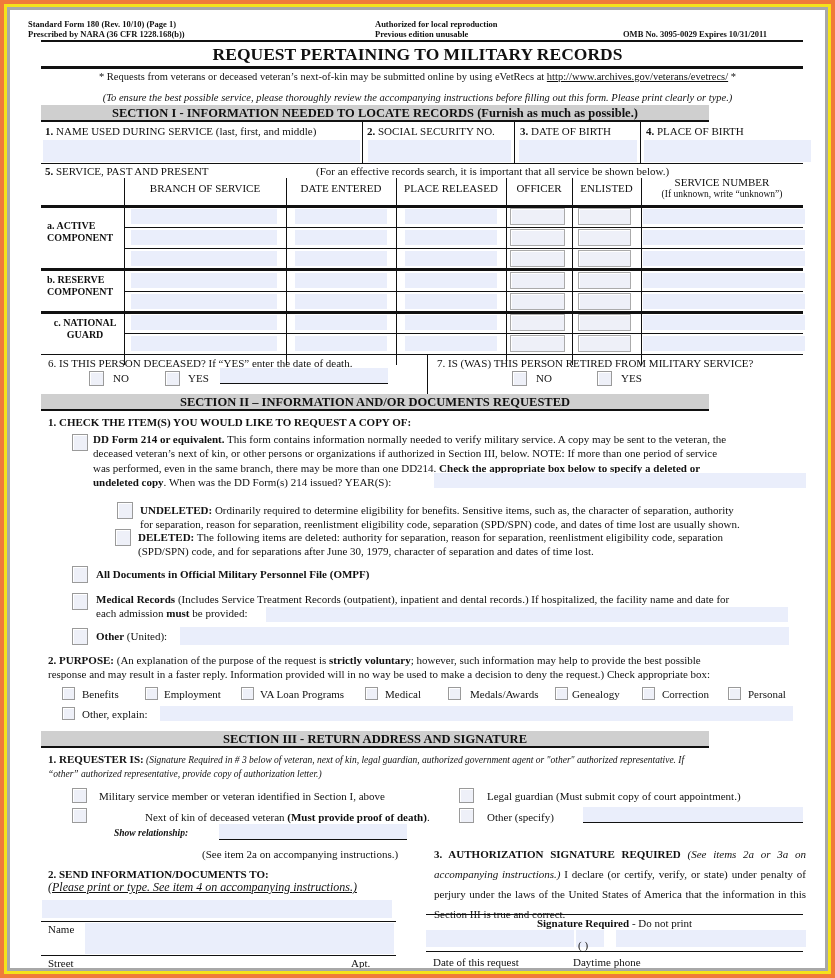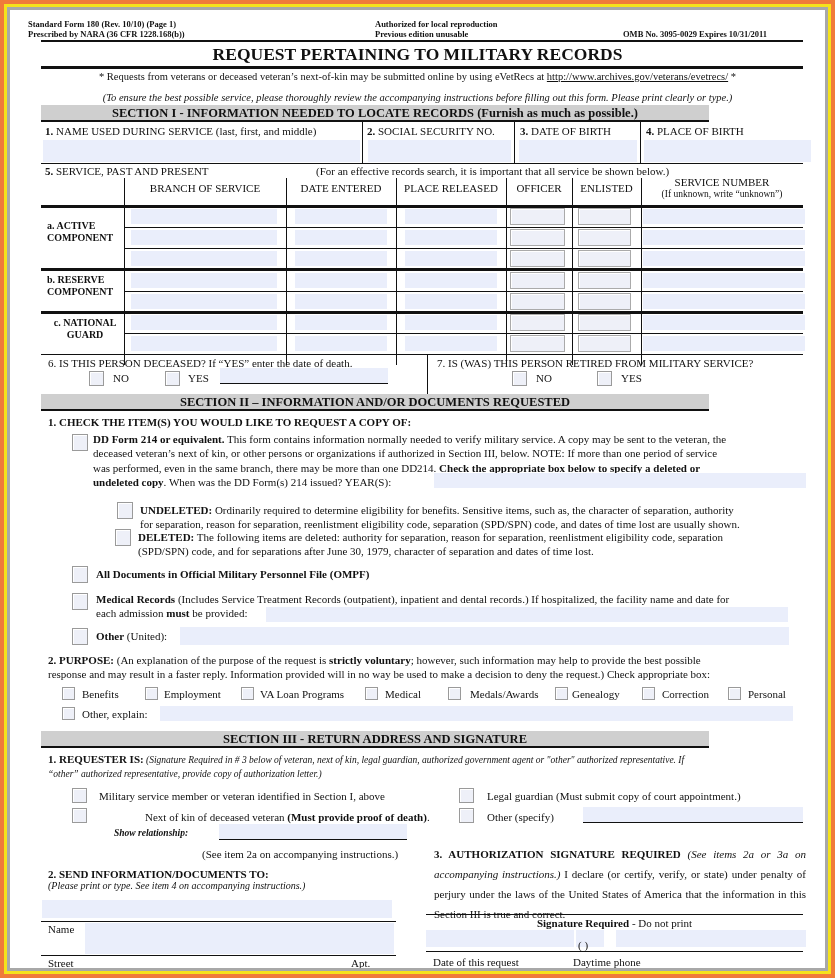--- a/index.html
+++ b/index.html
@@ -280,21 +280,21 @@
   <div class="abs fill" style="left:209px;top:814px;width:188px;height:16px;border-bottom:1px solid #111;"></div>
   <div class="abs t" style="left:192px;top:838px;">(See item 2a on accompanying instructions.)</div>
 
   <div class="cb" style="left:449px;top:778px;"></div>
   <div class="abs t" style="left:477px;top:780px;">Legal guardian (Must submit copy of court appointment.)</div>
   <div class="cb" style="left:449px;top:798px;"></div>
   <div class="abs t" style="left:477px;top:801px;">Other (specify)</div>
   <div class="abs fill" style="left:573px;top:797px;width:220px;height:16px;border-bottom:1px solid #111;"></div>
 
   <div class="abs b t" style="left:38px;top:858px;">2.  SEND INFORMATION/DOCUMENTS TO:</div>
-  <div class="abs i" style="left:38px;top:870px;font-size:10px;">(Please print or type.  See item 4 on accompanying instructions.)</div>
+  <div class="abs i" style="left:38px;top:870px;font-size:12px;text-decoration:underline;">(Please print or type.  See item 4 on accompanying instructions.)</div>
 
   <div class="abs fill" style="left:32px;top:890px;width:350px;height:18px;"></div>
   <div class="hline" style="left:31px;top:911px;width:355px;"></div>
   <div class="abs t" style="left:38px;top:913px;">Name</div>
   <div class="abs fill" style="left:75px;top:913px;width:309px;height:31px;"></div>
   <div class="hline" style="left:31px;top:945px;width:355px;"></div>
   <div class="abs t" style="left:38px;top:947px;">Street</div>
   <div class="abs t" style="left:341px;top:947px;">Apt.</div>
 
   <div class="para" style="left:424px;top:834px;width:372px;text-align:justify;line-height:20px;">

